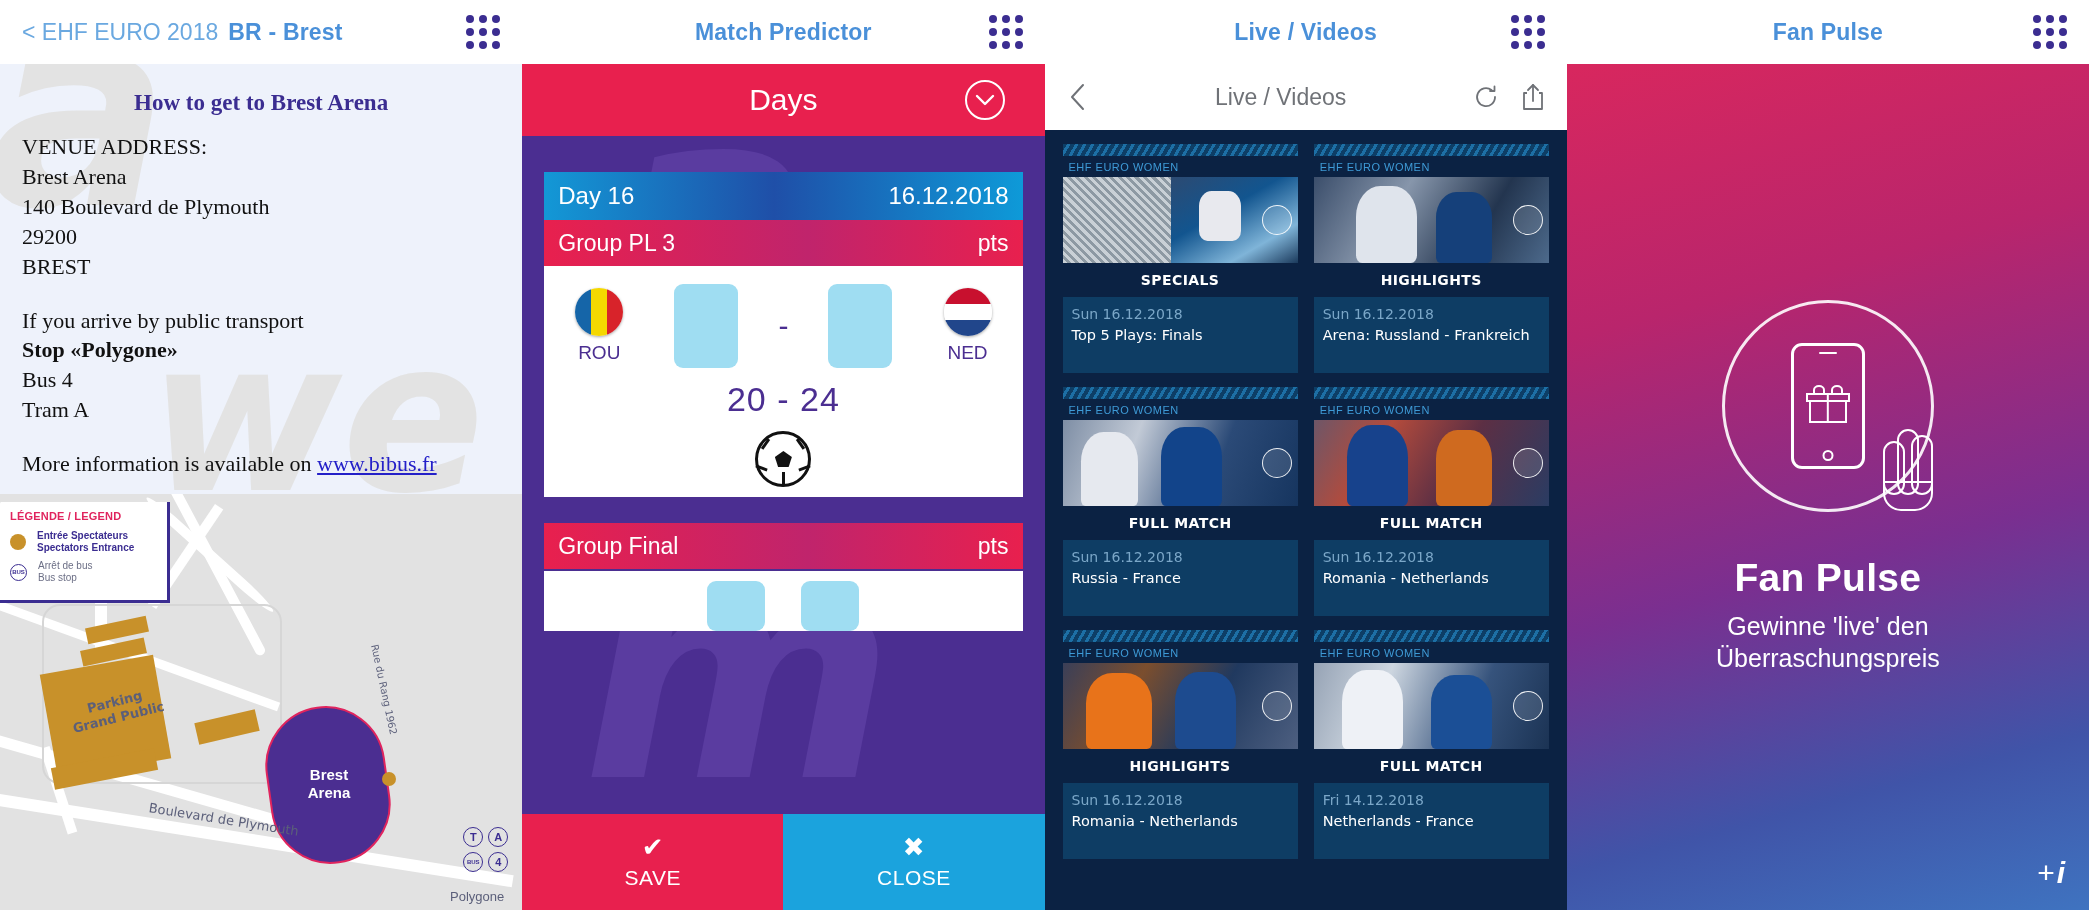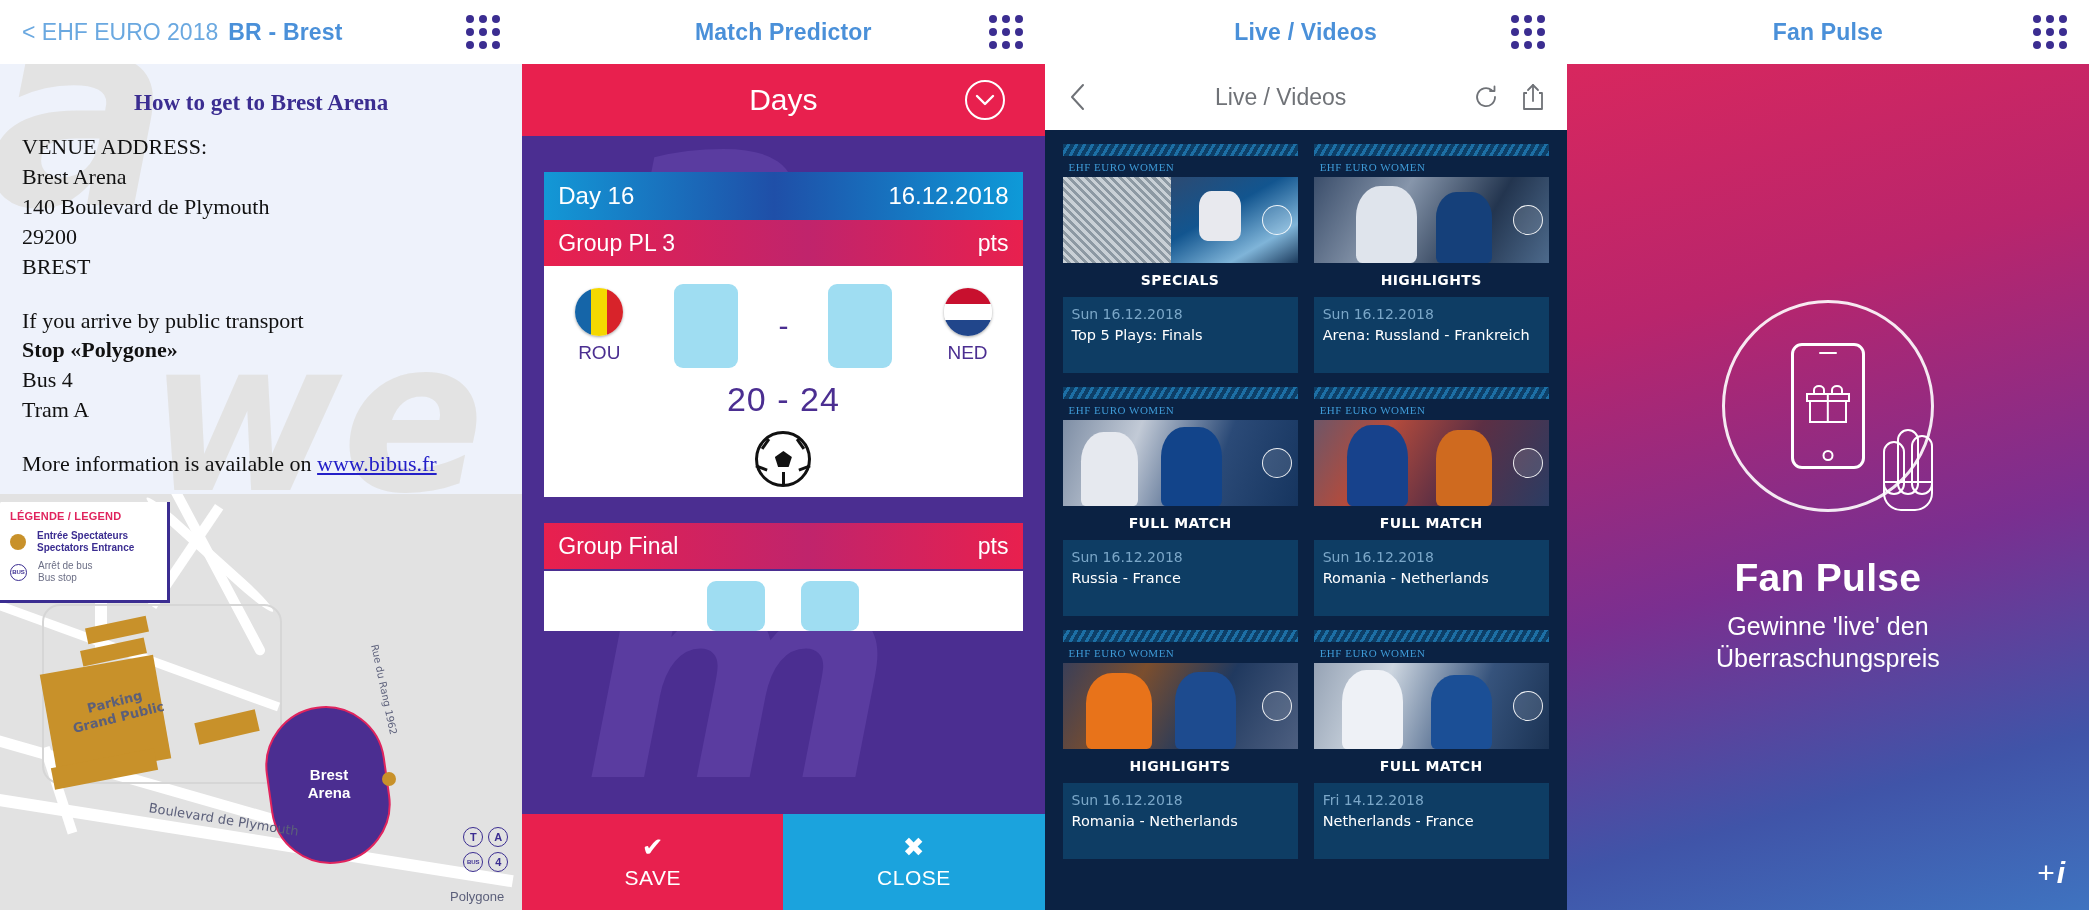--- a/index.html
+++ b/index.html
@@ -315,21 +315,21 @@
     align-content: start;
     overflow: hidden;
   }
   .vcard { background: #0b2243; }
   .vcard-stripe {
     height: 12px;
     background: repeating-linear-gradient(-60deg,#1d6fa5 0 3px,#0d3e66 3px 7px);
   }
   .vcard-brand {
     color: #3e9ad6; font-size: 11px; letter-spacing: .5px;
-    font-family: Liberation Serif, serif;
+    font-family: Liberation Sans, sans-serif;
     padding: 5px 6px 4px 6px;
   }
   .vthumb {
     height: 86px; position: relative; overflow: hidden;
   }
   .vthumb .px { position: absolute; }
   .vbadge {
     position: absolute; right: 6px; top: 50%;
     transform: translateY(-50%);
     width: 30px; height: 30px; border-radius: 50%;

